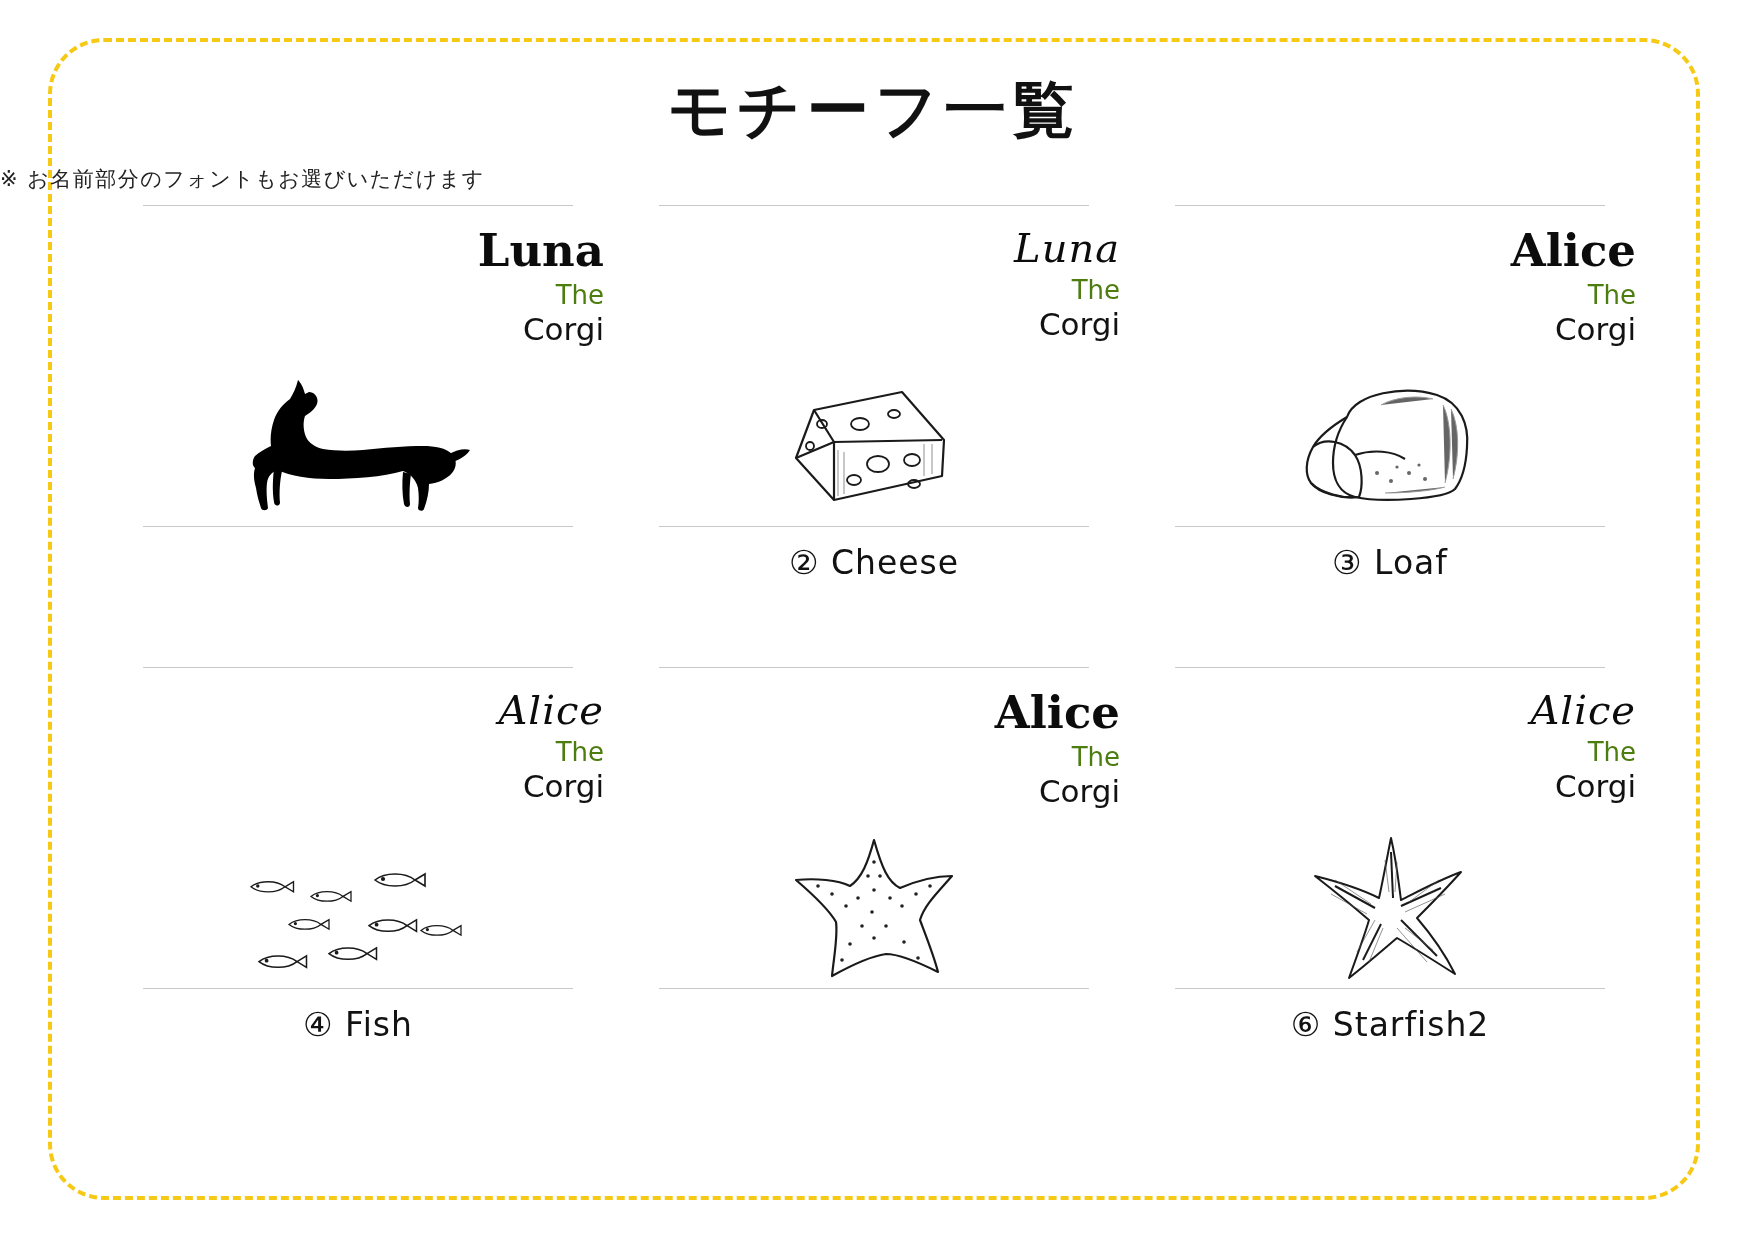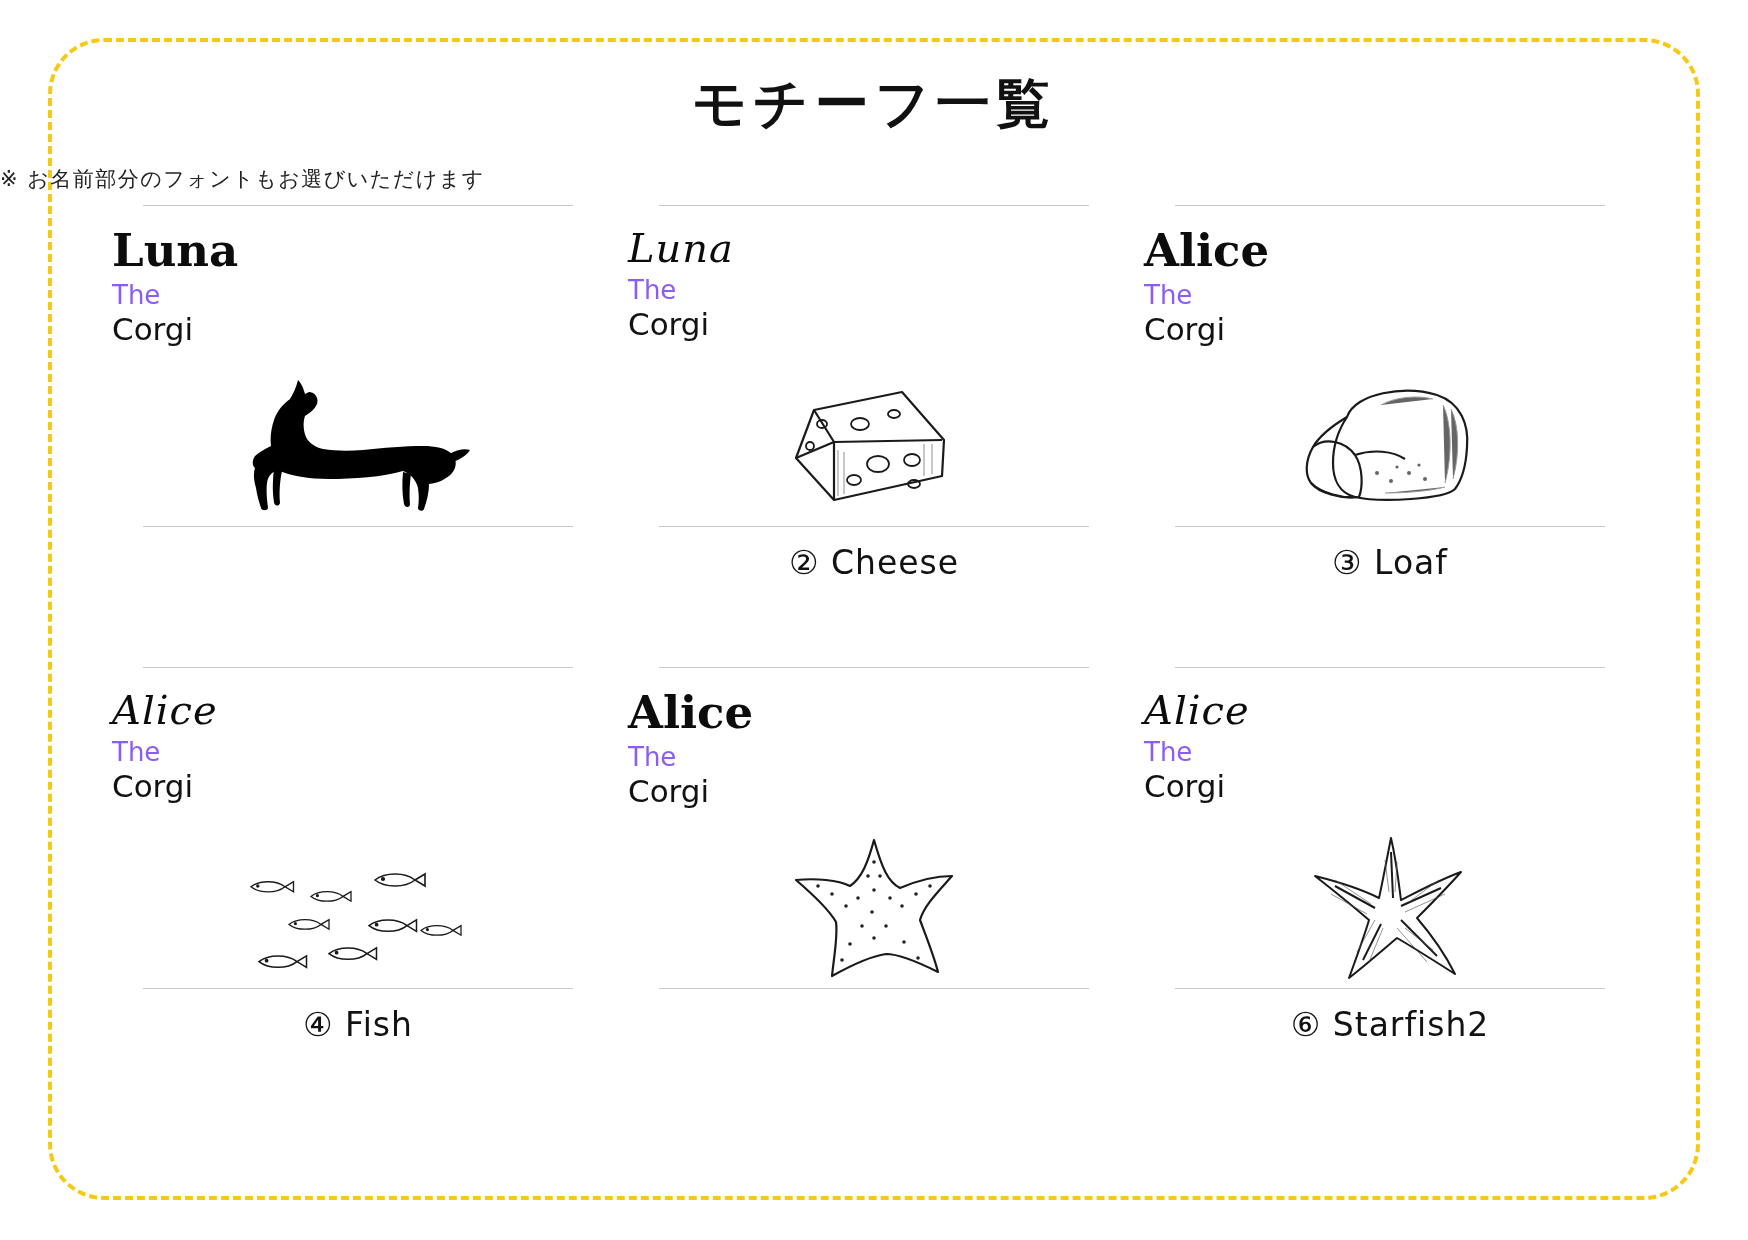--- a/index.html
+++ b/index.html
@@ -38,21 +38,21 @@
     height: 1240px;
   }
   .title {
     position: absolute;
     top: 68px;
     left: 0;
     width: 1748px;
     text-align: center;
     font-family: "DejaVu Sans", sans-serif;
     font-weight: bold;
-    font-size: 54px;
+    font-size: 62px;
     letter-spacing: 6px;
     color: #111;
   }
   .subtitle {
     position: absolute;
     top: 165px;
     left: 0;
     width: 1748px;
     font-family: "DejaVu Sans", sans-serif;
     font-size: 21px;
@@ -81,21 +81,21 @@
     background: #c9c9c9;
     margin: 0 auto;
   }
   .rule.top { width: 430px; }
   .rule.bottom { width: 430px; }
   .card-body {
     height: 320px;
     position: relative;
   }
   .name-block {
-    text-align: left;
+    text-align: right;
     padding-top: 22px;
   }
   .pet-name {
     font-family: "DejaVu Serif", serif;
     font-weight: bold;
     font-size: 45px;
     line-height: 1.0;
     color: #0c0c0c;
     letter-spacing: 0px;
   }
@@ -104,21 +104,21 @@
     font-style: italic;
     font-weight: normal;
     font-size: 40px;
     letter-spacing: 1px;
   }
   .the-line {
     font-family: "DejaVu Sans", sans-serif;
     font-size: 26px;
     line-height: 1.25;
     margin-top: 6px;
-    color: #8b5cf6;
+    color: #4d7c0f;
   }
   .corgi-line {
     font-family: "DejaVu Sans", sans-serif;
     font-weight: normal;
     font-size: 31px;
     line-height: 1.15;
     color: #121212;
   }
   .motif {
     position: absolute;

